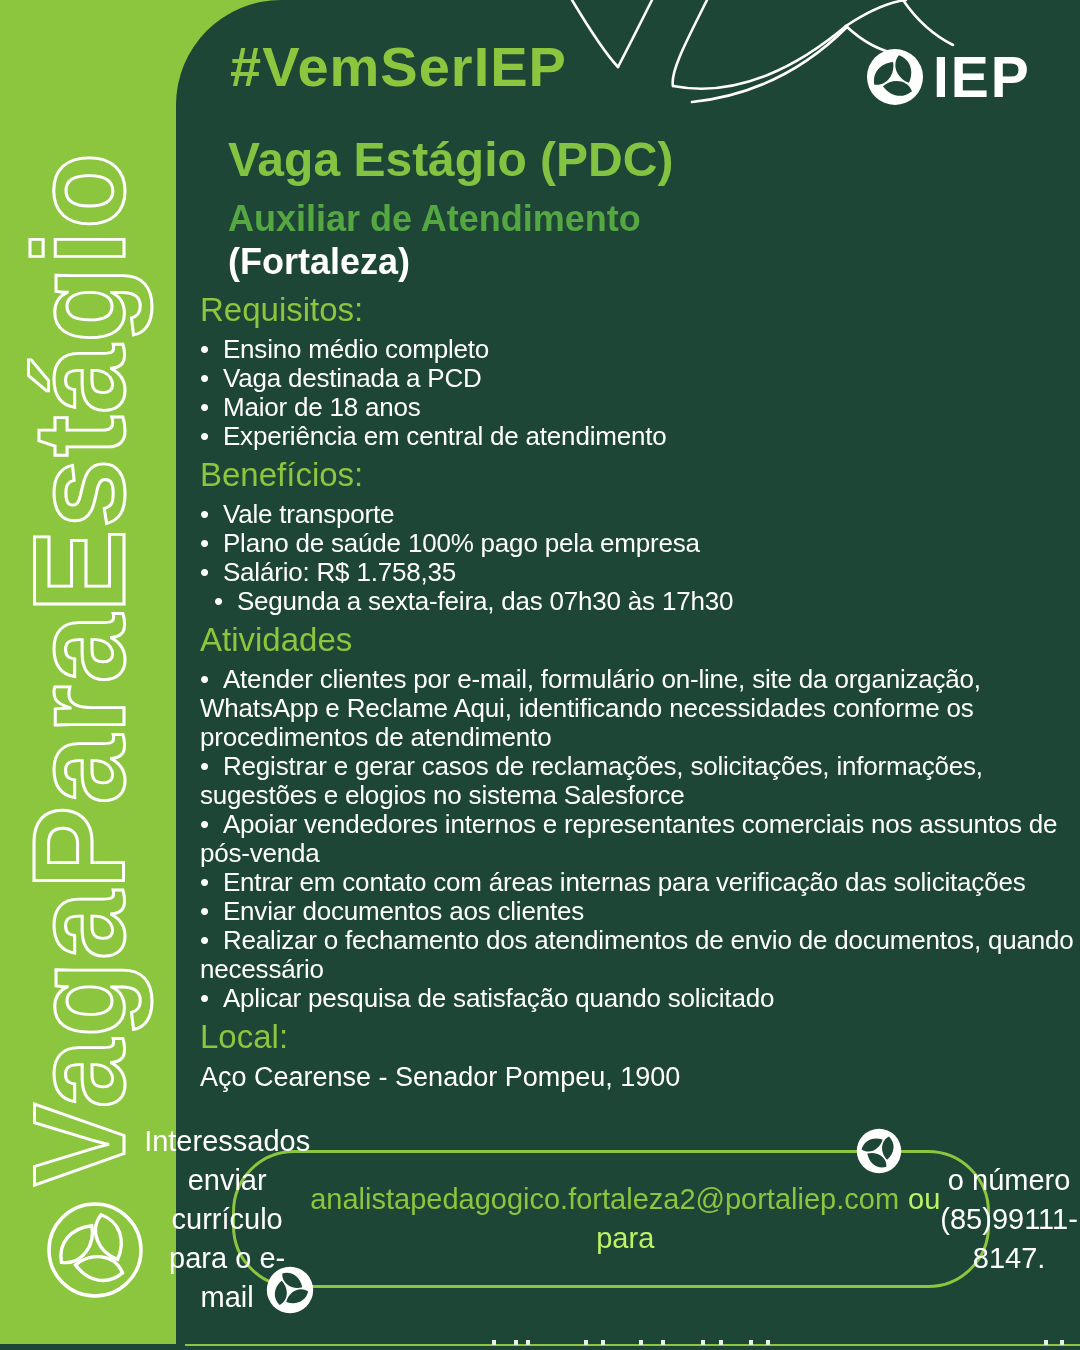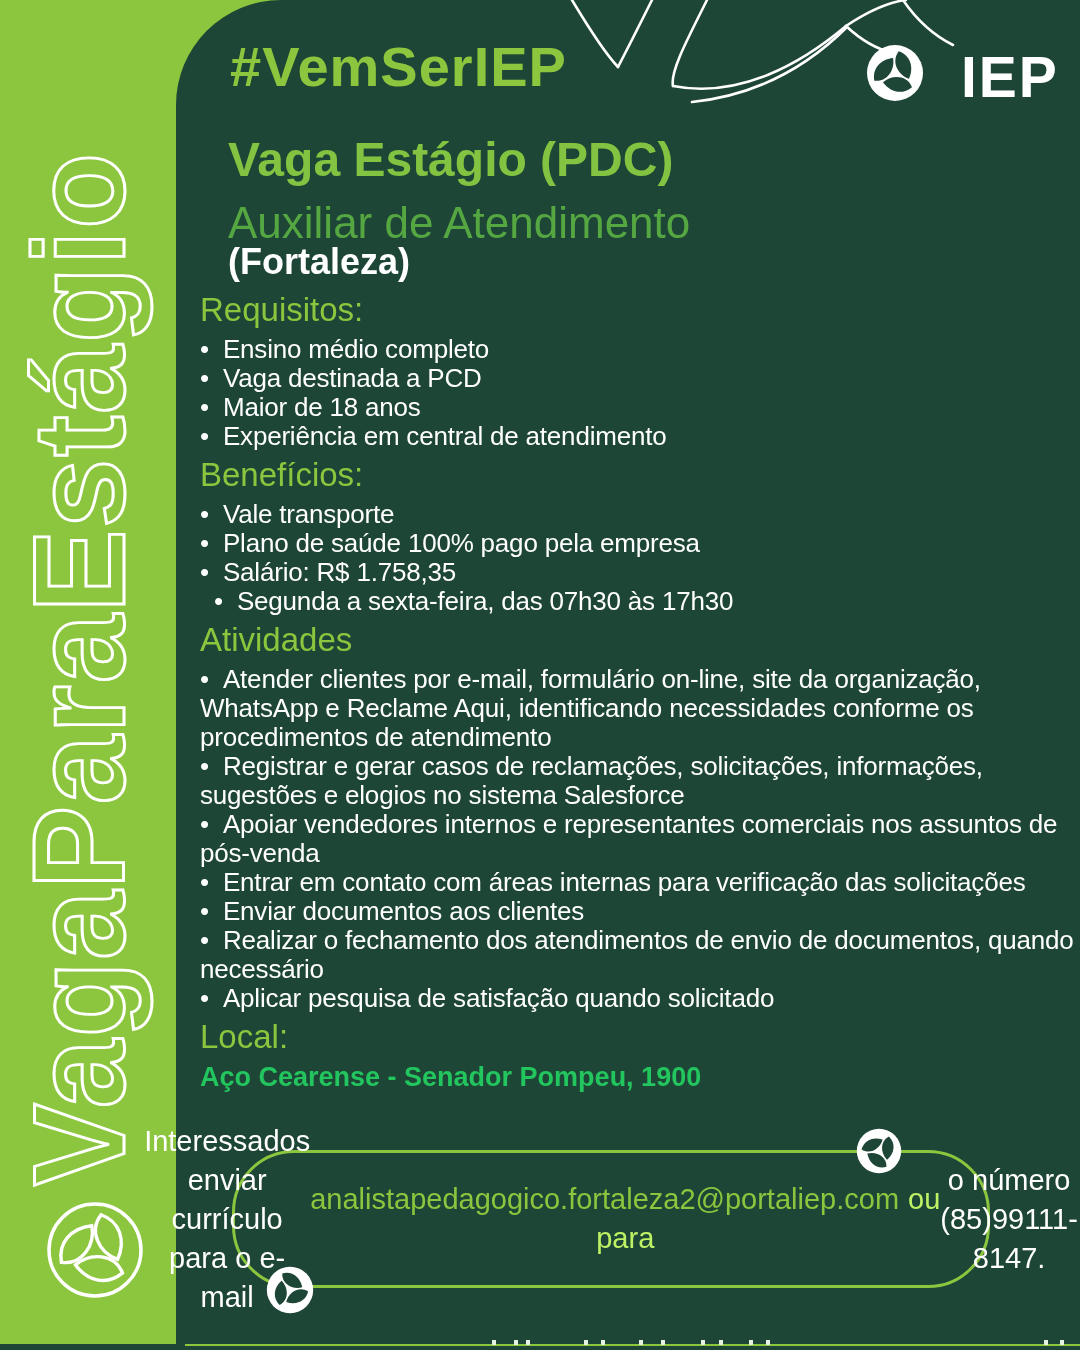--- a/index.html
+++ b/index.html
@@ -11,38 +11,38 @@
   
   .lime-bg{position:absolute;left:0;top:0;width:300px;height:1344px;background:#8cc63e;}
   
   .panel{position:absolute;left:176px;top:0;width:904px;height:1344px;
          background:#1e4636;border-top-left-radius:105px;z-index:1;}
   .sidebar-svg{position:absolute;left:0;top:0;z-index:2;}
   
   .hashtag{position:absolute;left:230px;top:34px;z-index:3;
            font-size:56px;font-weight:bold;color:#8cc63e;letter-spacing:1px;}
   .leaves-svg{position:absolute;left:540px;top:0;z-index:2;}
-  .brand{position:absolute;left:866px;top:44px;z-index:3;display:flex;gap:28px;}
+  .brand{position:absolute;left:866px;top:44px;z-index:3;display:flex;align-items:center;}
   .brand-text{font-size:57px;font-weight:bold;color:#ffffff;letter-spacing:2px;margin-left:9px;}
   
   .title{position:absolute;left:228px;top:132px;z-index:3;
          font-size:48px;font-weight:bold;color:#82c341;}
   .subtitle{position:absolute;left:228px;top:198px;z-index:3;
-            font-size:44px;font-weight:400;color:#55a742;}
+            font-size:36px;font-weight:700;color:#55a742;}
   .location{position:absolute;left:228px;top:241px;z-index:3;
             font-size:36px;font-weight:600;color:#ffffff;}
   
   .content{position:absolute;left:200px;top:292px;width:874px;z-index:3;}
   .sec-h{font-size:33px;font-weight:normal;color:#8cc63e;line-height:36px;
          margin:6px 0 7px 0;}
   .content .sec-h:first-child{margin-top:0;}
   .item{font-size:26px;line-height:29px;color:#ffffff;letter-spacing:-0.2px;}
   .item::before{content:"•\00a0\00a0";}
   .indent .item{padding-left:14px;}
-  .address{font-size:27px;line-height:31px;color:#22c55e;margin-top:3px;font-weight:bold;}
+  .address{font-size:27px;line-height:31px;color:#ffffff;margin-top:3px;}
   
   .contact-box{position:absolute;left:232px;top:1150px;width:752px;height:132px;z-index:3;
                border:3px solid #8cc63e;border-radius:62px;
                display:flex;flex-direction:row;justify-content:center;align-items:center;
                text-align:center;}
   .c-line{font-size:29px;line-height:39px;color:#ffffff;}
   .c-email{color:#8cc63e;}
   .c-suffix{color:#bef264;margin-left:9px;}
   .leafball{position:absolute;z-index:4;}
   .lb-top{left:856px;top:1128px;}

